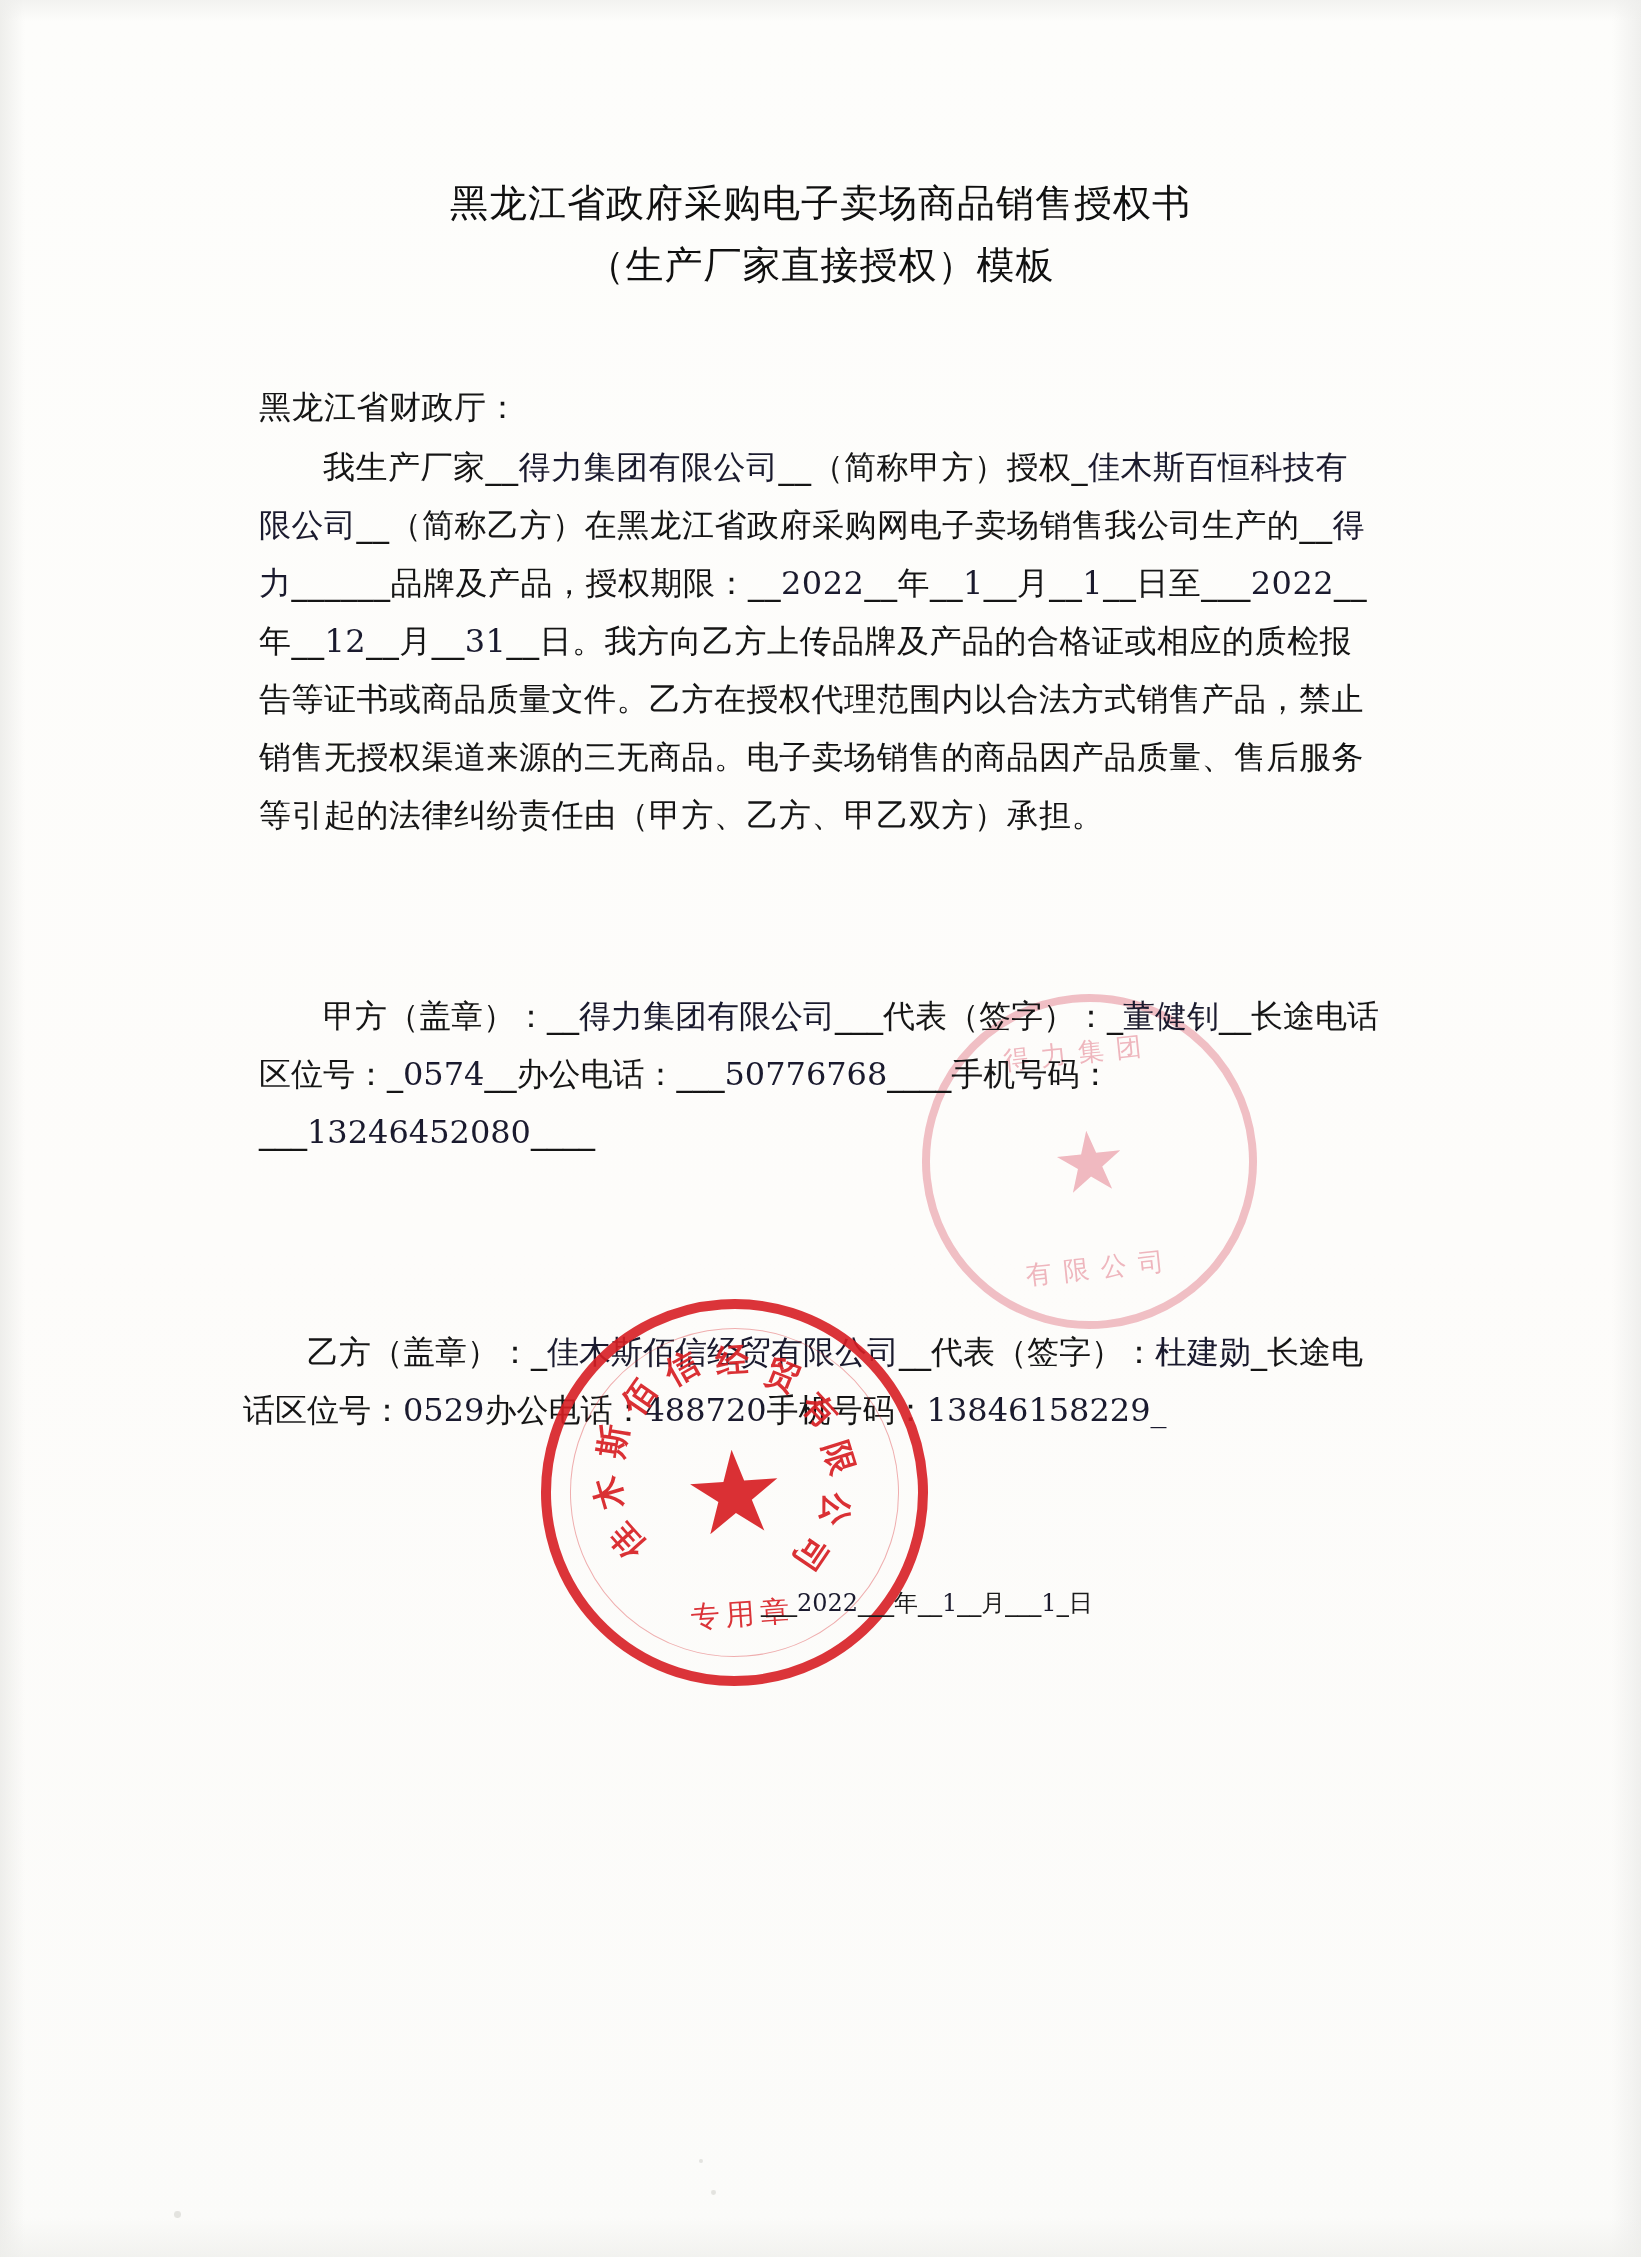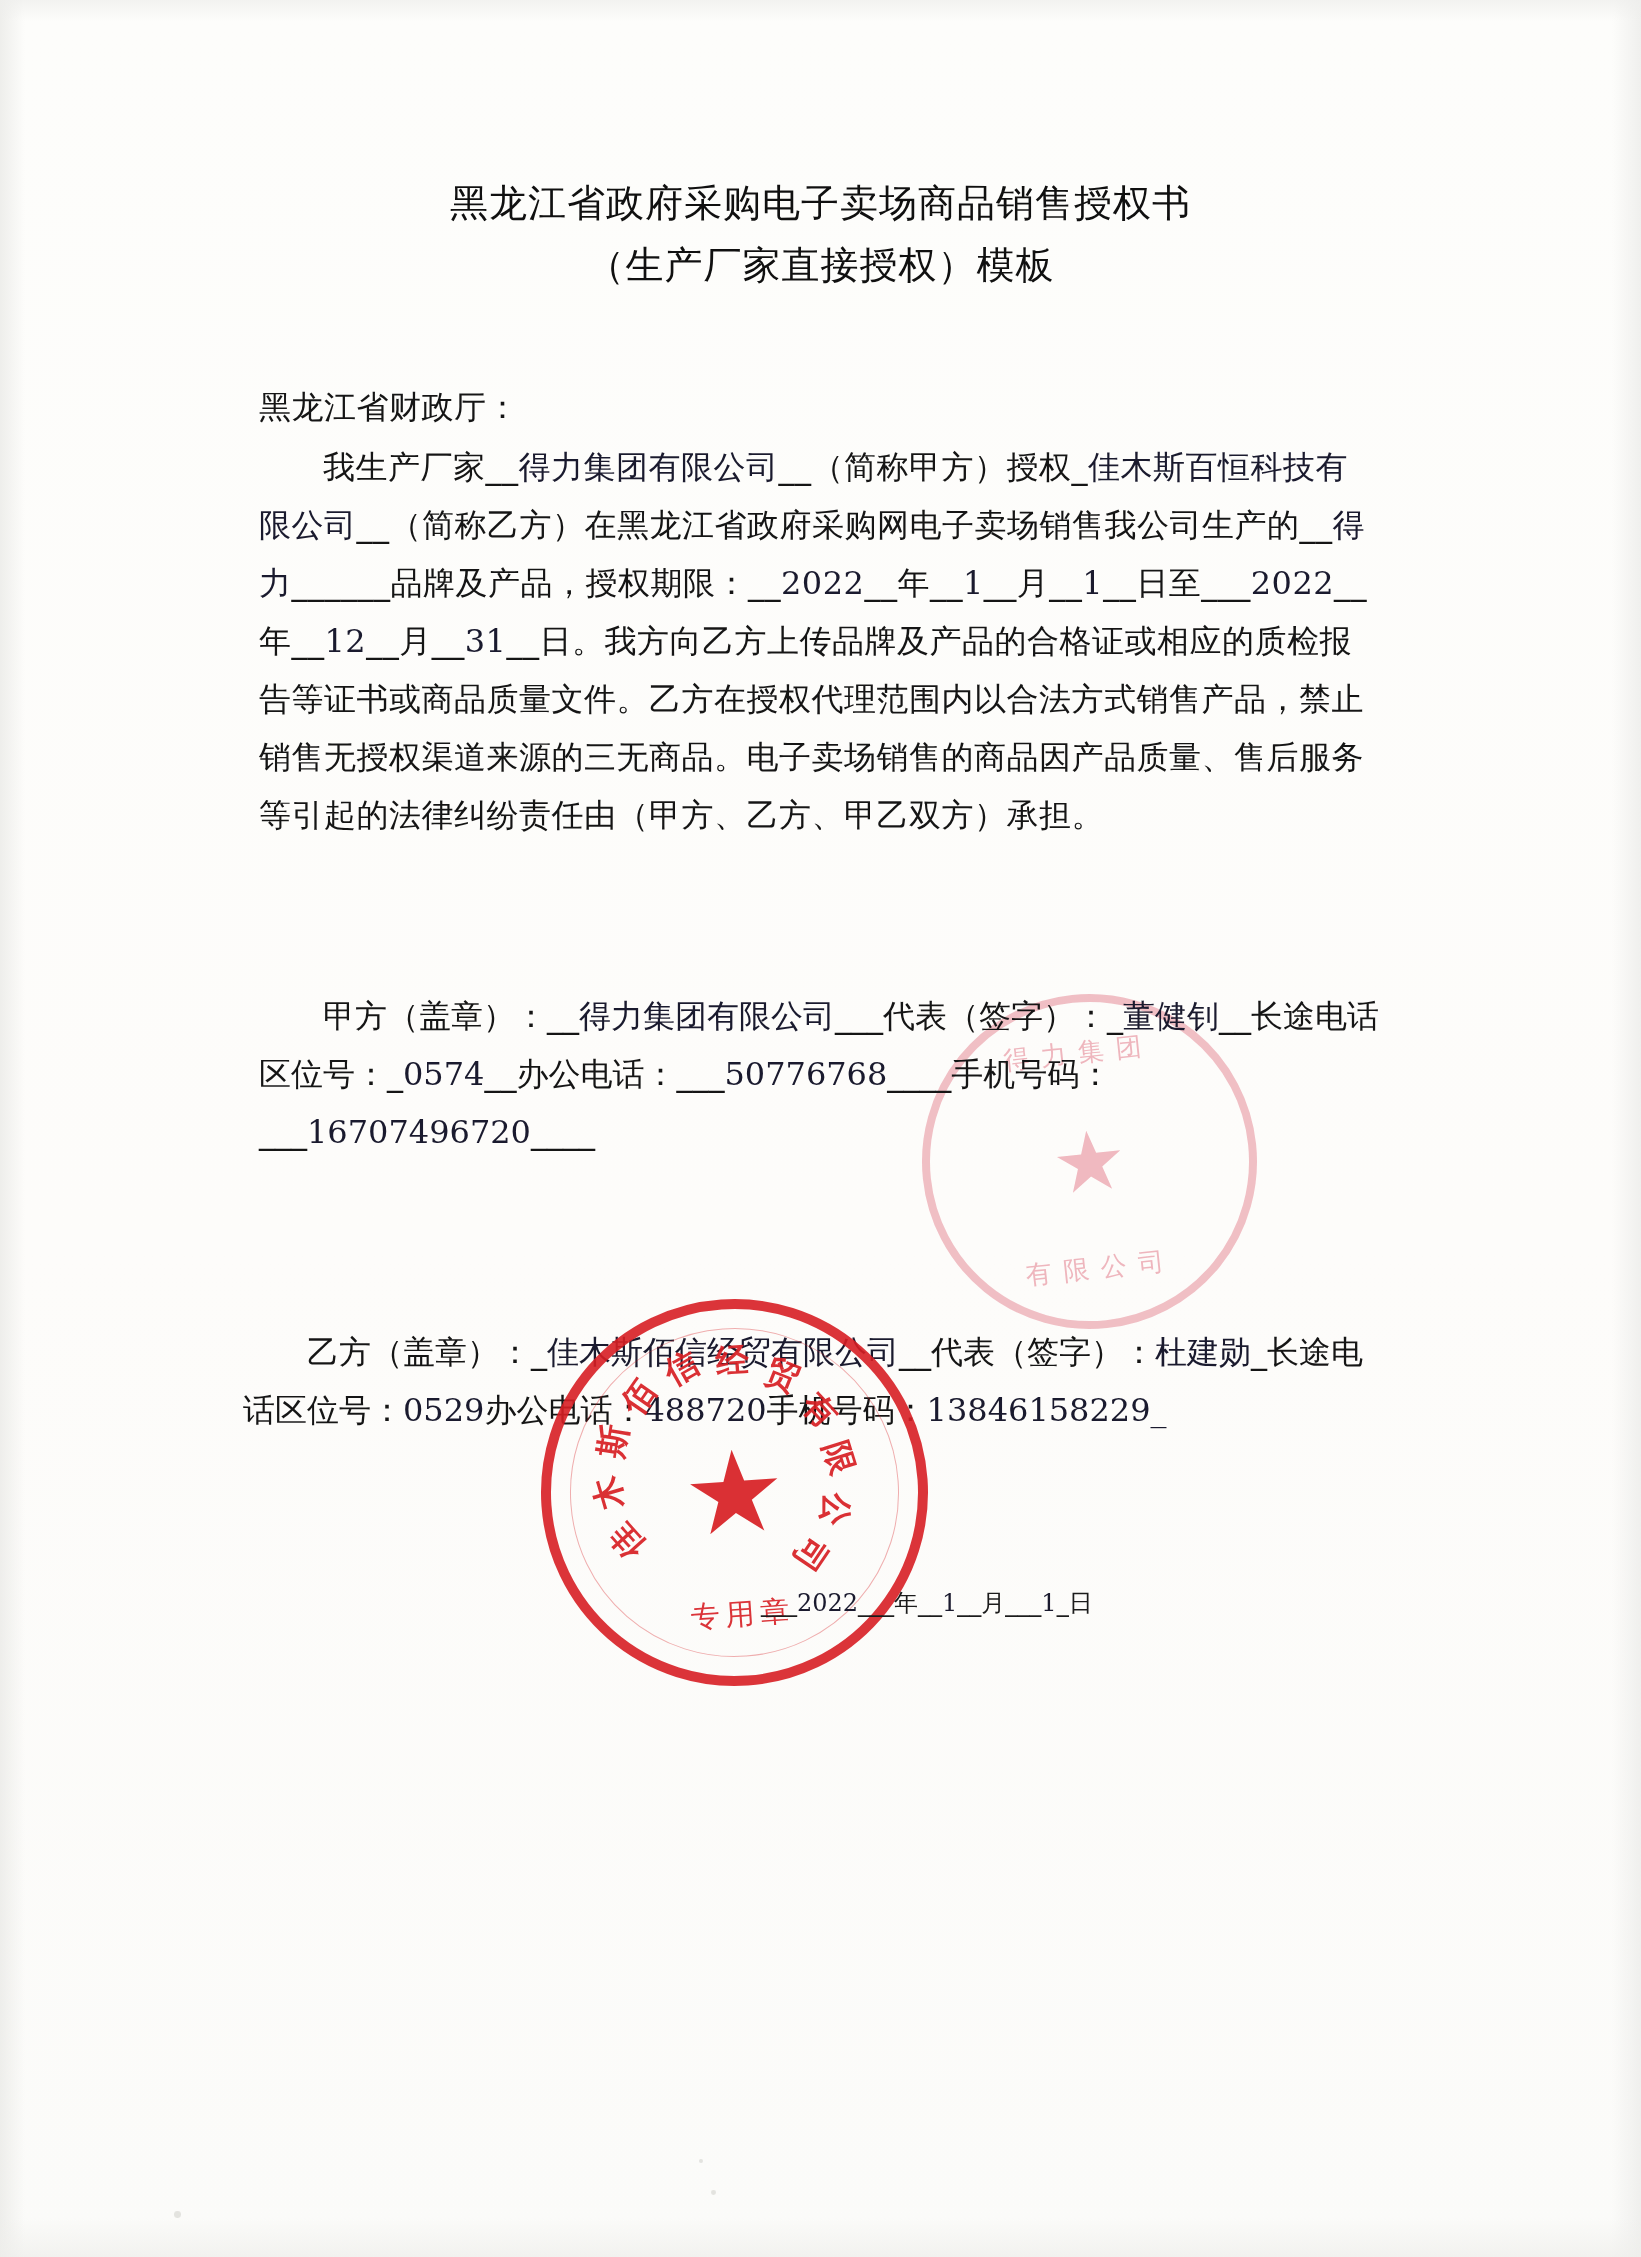--- a/index.html
+++ b/index.html
@@ -245,21 +245,21 @@
       <div class="para p-indent"><span>我生产厂家__</span><span class="hand">得力集团有限公司</span><span>__（简称甲方）授权_</span><span class="hand">佳木斯百恒科技有限公司</span><span>__（简称乙方）在黑龙江省政府采购网电子卖场销售我公司生产的__</span><span class="hand">得力</span><span>______品牌及产品，授权期限：__</span><span class="hand">2022</span><span>__年__</span><span class="hand">1</span><span>__月__</span><span class="hand">1</span><span>__日至___</span><span class="hand">2022</span><span>__年__</span><span class="hand">12</span><span>__月__</span><span class="hand">31</span><span>__日。我方向乙方上传品牌及产品的合格证或相应的质检报告等证书或商品质量文件。乙方在授权代理范围内以合法方式销售产品，禁止销售无授权渠道来源的三无商品。电子卖场销售的商品因产品质量、售后服务等引起的法律纠纷责任由（甲方、乙方、甲乙双方）承担。</span></div>
     </div>
 
     <div class="seal seal-a">
       <div class="seal-arc-top">得力集团</div>
       <div class="seal-star">★</div>
       <div class="seal-arc-bottom">有限公司</div>
     </div>
 
     <div class="sig-block">
-      <div class="para p-indent"><span>甲方（盖章）：__</span><span class="hand">得力集团有限公司</span><span>___代表（签字）：_</span><span class="hand">董健钊</span><span>__长途电话区位号：_</span><span class="hand">0574</span><span>__办公电话：___</span><span class="hand">50776768</span><span>____手机号码：___</span><span class="hand">16707496720</span><span>____</span></div>
+      <div class="para p-indent"><span>甲方（盖章）：__</span><span class="hand">得力集团有限公司</span><span>___代表（签字）：_</span><span class="hand">董健钊</span><span>__长途电话区位号：_</span><span class="hand">0574</span><span>__办公电话：___</span><span class="hand">50776768</span><span>____手机号码：___</span><span class="hand">13246452080</span><span>____</span></div>
     </div>
 
 
     <div class="sig-block-b">
       <div class="para p-indent"><span>乙方（盖章）：_</span><span class="hand">佳木斯佰信经贸有限公司</span><span>__代表（签字）：</span><span class="hand">杜建勋</span><span>_长途电话区位号：</span><span class="hand">0529</span><span>办公电话：</span><span class="hand">488720</span><span>手机号码：</span><span class="hand">13846158229_</span></div>
     </div>
 
     <div class="seal seal-b">
       <div class="seal-ring-inner"></div>
       <div class="seal-text-circle" id="seal-b-circle">

